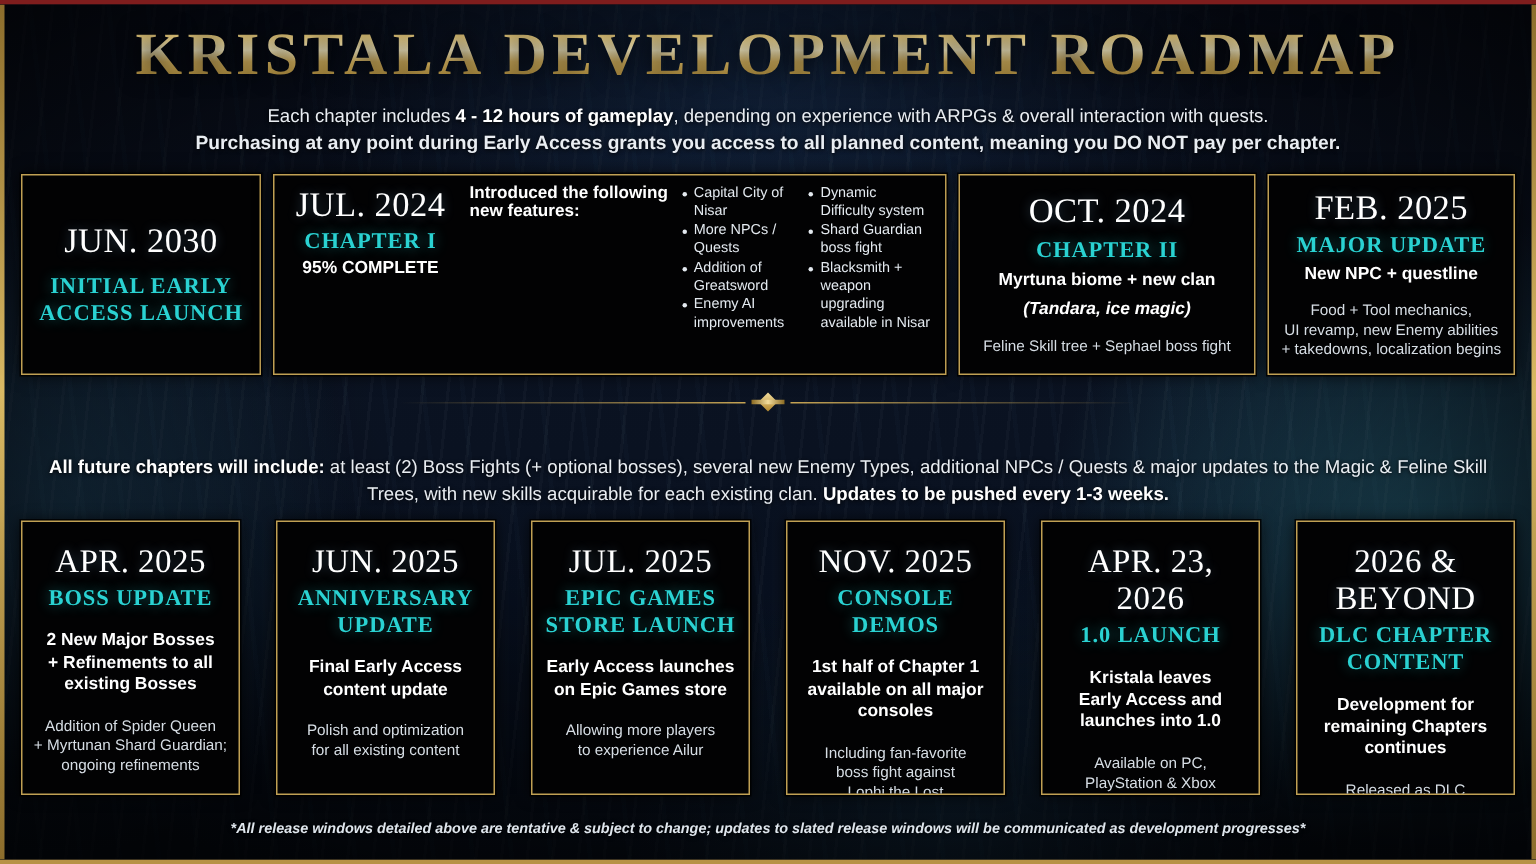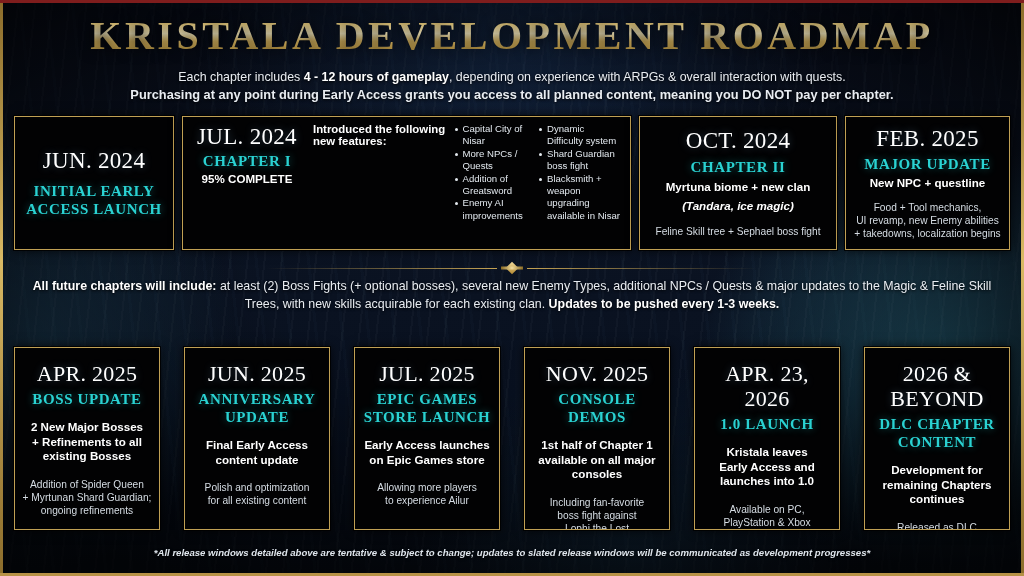--- a/index.html
+++ b/index.html
@@ -134,21 +134,21 @@
     content: ""; position: absolute; top: 50%; left: 50%;
     transform: translate(-50%,-50%) rotate(45deg);
     background: linear-gradient(135deg,#f2dc9c,#b3882f);
   }
   .div-gem::before { width: 9px; height: 9px; }
   .div-gem::after  { width: 22px; height: 3px; transform: translate(-50%,-50%); 
                      background: linear-gradient(90deg,#8a6a22,#f2dc9c,#8a6a22); }
 
   
   .midtext {
-    position: absolute; left: 0; right: 0; top: 275px;
+    position: absolute; left: 0; right: 0; top: 300px;
     text-align: center; color: #e9edf2; font-size: 12.4px; line-height: 17.5px;
     padding: 0 30px; text-shadow: 0 1px 3px rgba(0,0,0,.95);
   }
   .midtext b { color: #fff; font-weight: 700; }
 
   
   .row2 { position: absolute; left: 14px; right: 14px; top: 344px; height: 183px;
           display: flex; gap: 24px; }
   .row2 .card { flex: 1; justify-content: flex-start; padding-top: 13px; }
   .row2 .c-date { font-size: 22px; line-height: 25px; }
@@ -181,21 +181,21 @@
     </div>
 
     <div class="intro">
       <div><span>Each chapter includes </span><b>4 - 12 hours of gameplay</b><span>, depending on experience with ARPGs &amp; overall interaction with quests.</span></div>
       <div class="line2">Purchasing at any point during Early Access grants you access to all planned content, meaning you DO NOT pay per chapter.</div>
     </div>
 
     <div class="row1">
 
       <div class="card r1-jun">
-        <div class="c-date">JUN. 2024</div>
+        <div class="c-date">JUN. 2030</div>
         <div>
           <div class="c-sub">INITIAL EARLY</div>
           <div class="c-sub">ACCESS LAUNCH</div>
         </div>
       </div>
 
       <div class="card r1-jul">
         <div class="jul-left">
           <div class="c-date">JUL. 2024</div>
           <div class="c-sub">CHAPTER I</div>

